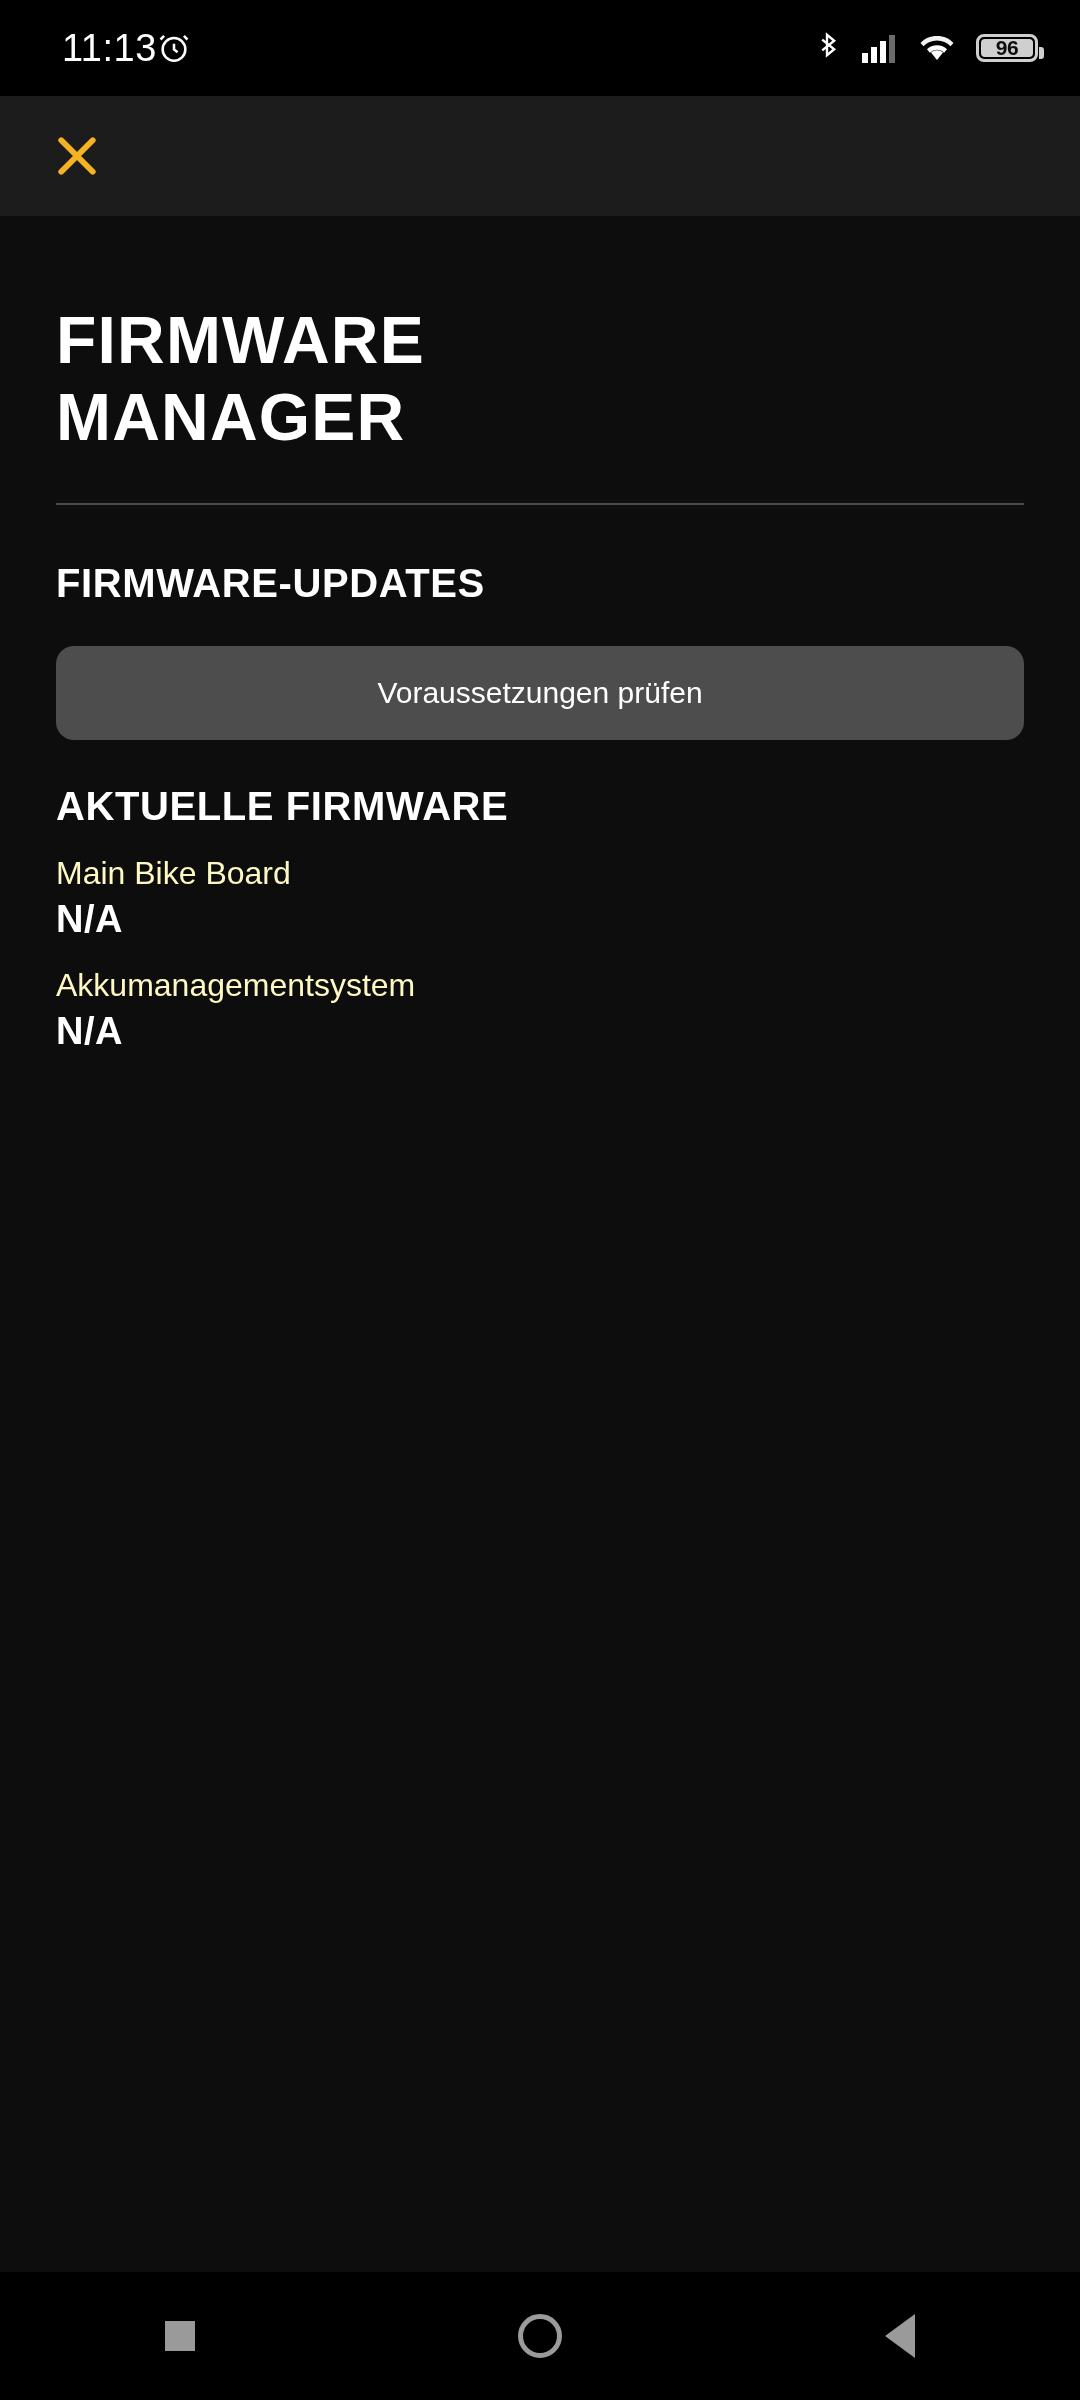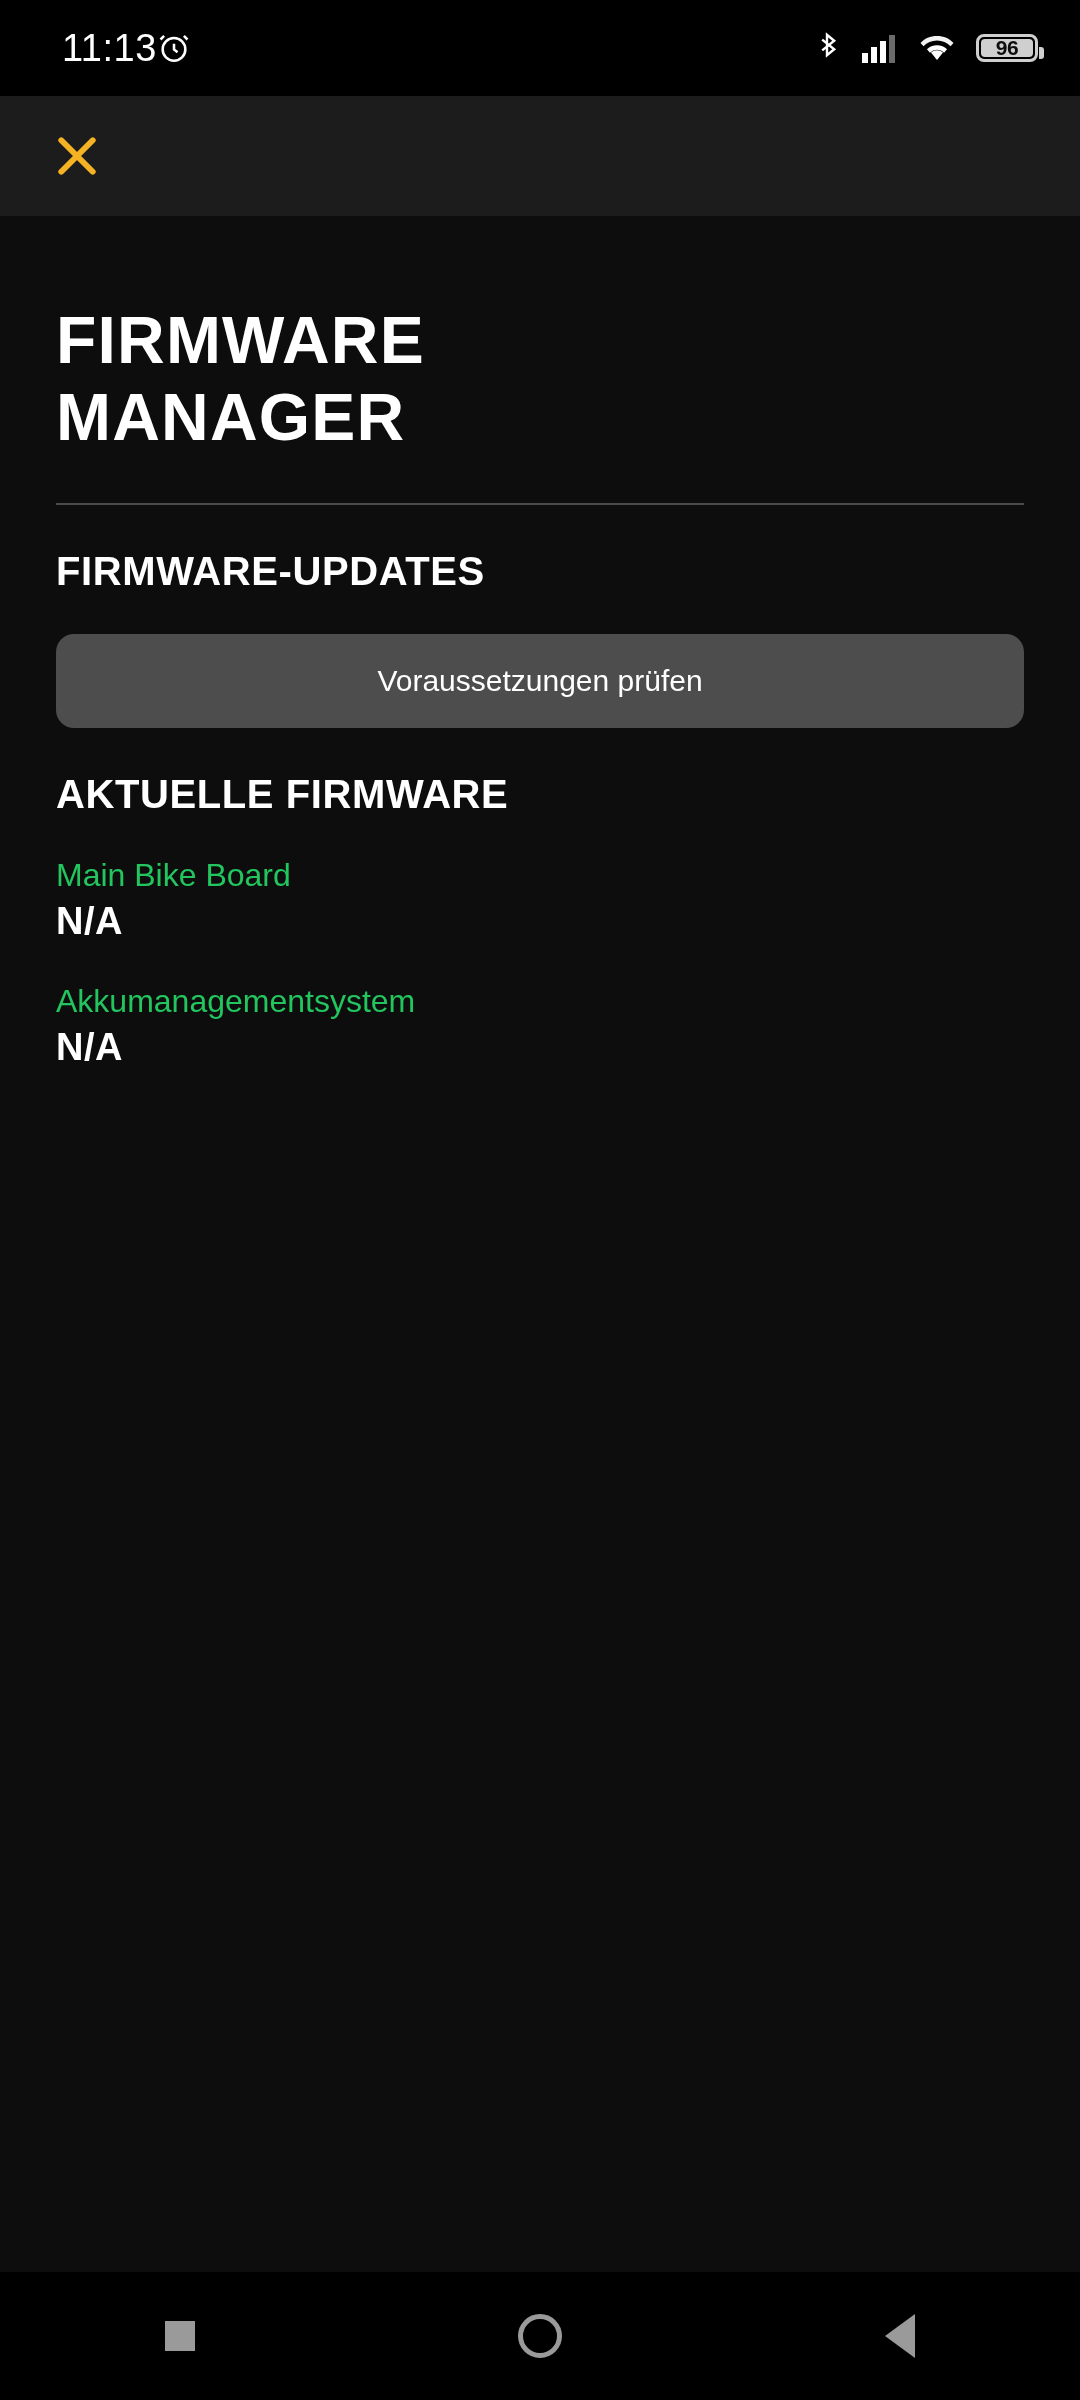--- a/index.html
+++ b/index.html
@@ -118,21 +118,21 @@
   .divider {
     height: 2px;
     background: #4a4a4a;
     margin-top: 48px;
   }
   .section-title {
     color: #ffffff;
     font-size: 40px;
     font-weight: bold;
     letter-spacing: 0.6px;
-    margin-top: 44px;
+    margin-top: 56px;
     text-transform: uppercase;
   }
   .section-body {
     color: #d8d8d8;
     font-size: 31px;
     line-height: 1.33;
     margin-top: 24px;
     max-width: 640px;
   }
   .primary-button {
@@ -152,23 +152,23 @@
   }
   .fw-section-title {
     color: #ffffff;
     font-size: 40px;
     font-weight: bold;
     letter-spacing: 0.6px;
     margin-top: 44px;
     text-transform: uppercase;
   }
   .fw-item-label {
-    color: #22c55e;
+    color: #fef9c3;
     font-size: 32px;
-    margin-top: 40px;
+    margin-top: 26px;
   }
   .fw-item-value {
     color: #ffffff;
     font-size: 38px;
     font-weight: bold;
     letter-spacing: 0.5px;
     margin-top: 6px;
   }
 
   

